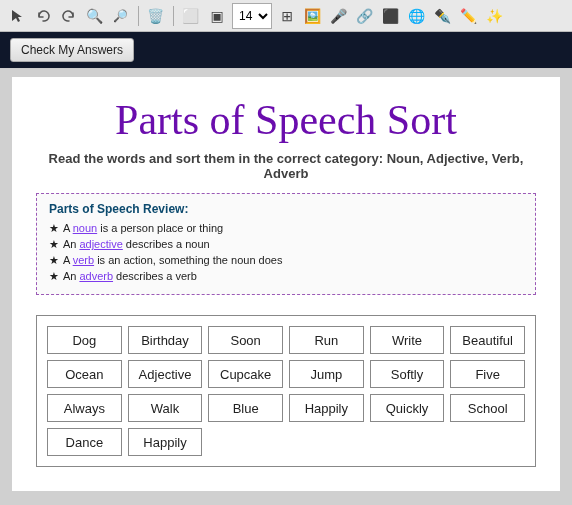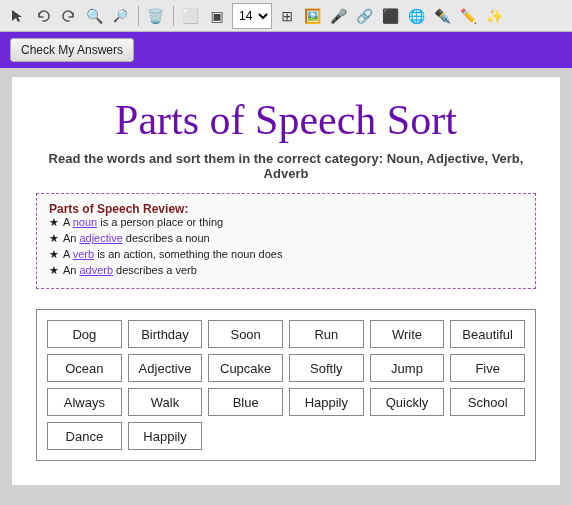--- a/index.html
+++ b/index.html
@@ -20,21 +20,21 @@
       cursor: pointer; font-size: 14px; color: #444;
     }
     .toolbar-icon svg { width: 16px; height: 16px; }
     .toolbar-separator { width: 1px; height: 20px; background: #aaa; margin: 0 2px; }
     .toolbar-select {
       border: 1px solid #aaa; background: #fff; font-size: 12px;
       padding: 1px 2px; height: 26px;
     }
 
     .check-bar {
-      background: #6d28d9;
+      background: #0f172a;
       border-bottom: 1px solid #ccc;
       padding: 6px 10px;
     }
     .check-btn {
       background: linear-gradient(to bottom, #f5f5f5, #ddd);
       border: 1px solid #aaa;
       border-radius: 3px;
       padding: 4px 10px;
       font-size: 12px;
       cursor: pointer;
@@ -65,23 +65,24 @@
       color: #404040;
     }
 
     .review-box {
       border: 1px dashed #9b59b6;
       padding: 8px 12px;
       margin-bottom: 20px;
       background: #fafafa;
     }
     .review-title {
-      color: #7f1d1d;
+      color: #0c4a6e;
       font-size: 12px;
       font-weight: bold;
+      margin-bottom: 6px;
     }
     .review-item {
       font-size: 11px;
       color: #222;
       margin-bottom: 3px;
       display: flex;
       align-items: flex-start;
       gap: 4px;
     }
     .review-item .star { color: #222; }
@@ -183,22 +184,22 @@
   <div class="word-grid" id="word-grid">
       <div class="word-cell">Dog</div>
       <div class="word-cell">Birthday</div>
       <div class="word-cell">Soon</div>
       <div class="word-cell">Run</div>
       <div class="word-cell">Write</div>
       <div class="word-cell">Beautiful</div>
       <div class="word-cell">Ocean</div>
       <div class="word-cell">Adjective</div>
       <div class="word-cell">Cupcake</div>
+      <div class="word-cell">Jump</div>
       <div class="word-cell">Softly</div>
-      <div class="word-cell">Jump</div>
       <div class="word-cell">Five</div>
       <div class="word-cell">Always</div>
       <div class="word-cell">Walk</div>
       <div class="word-cell">Blue</div>
       <div class="word-cell">Happily</div>
       <div class="word-cell">Quickly</div>
       <div class="word-cell">School</div>
       <div class="word-cell">Dance</div>
       <div class="word-cell">Happily</div>
     </div>

